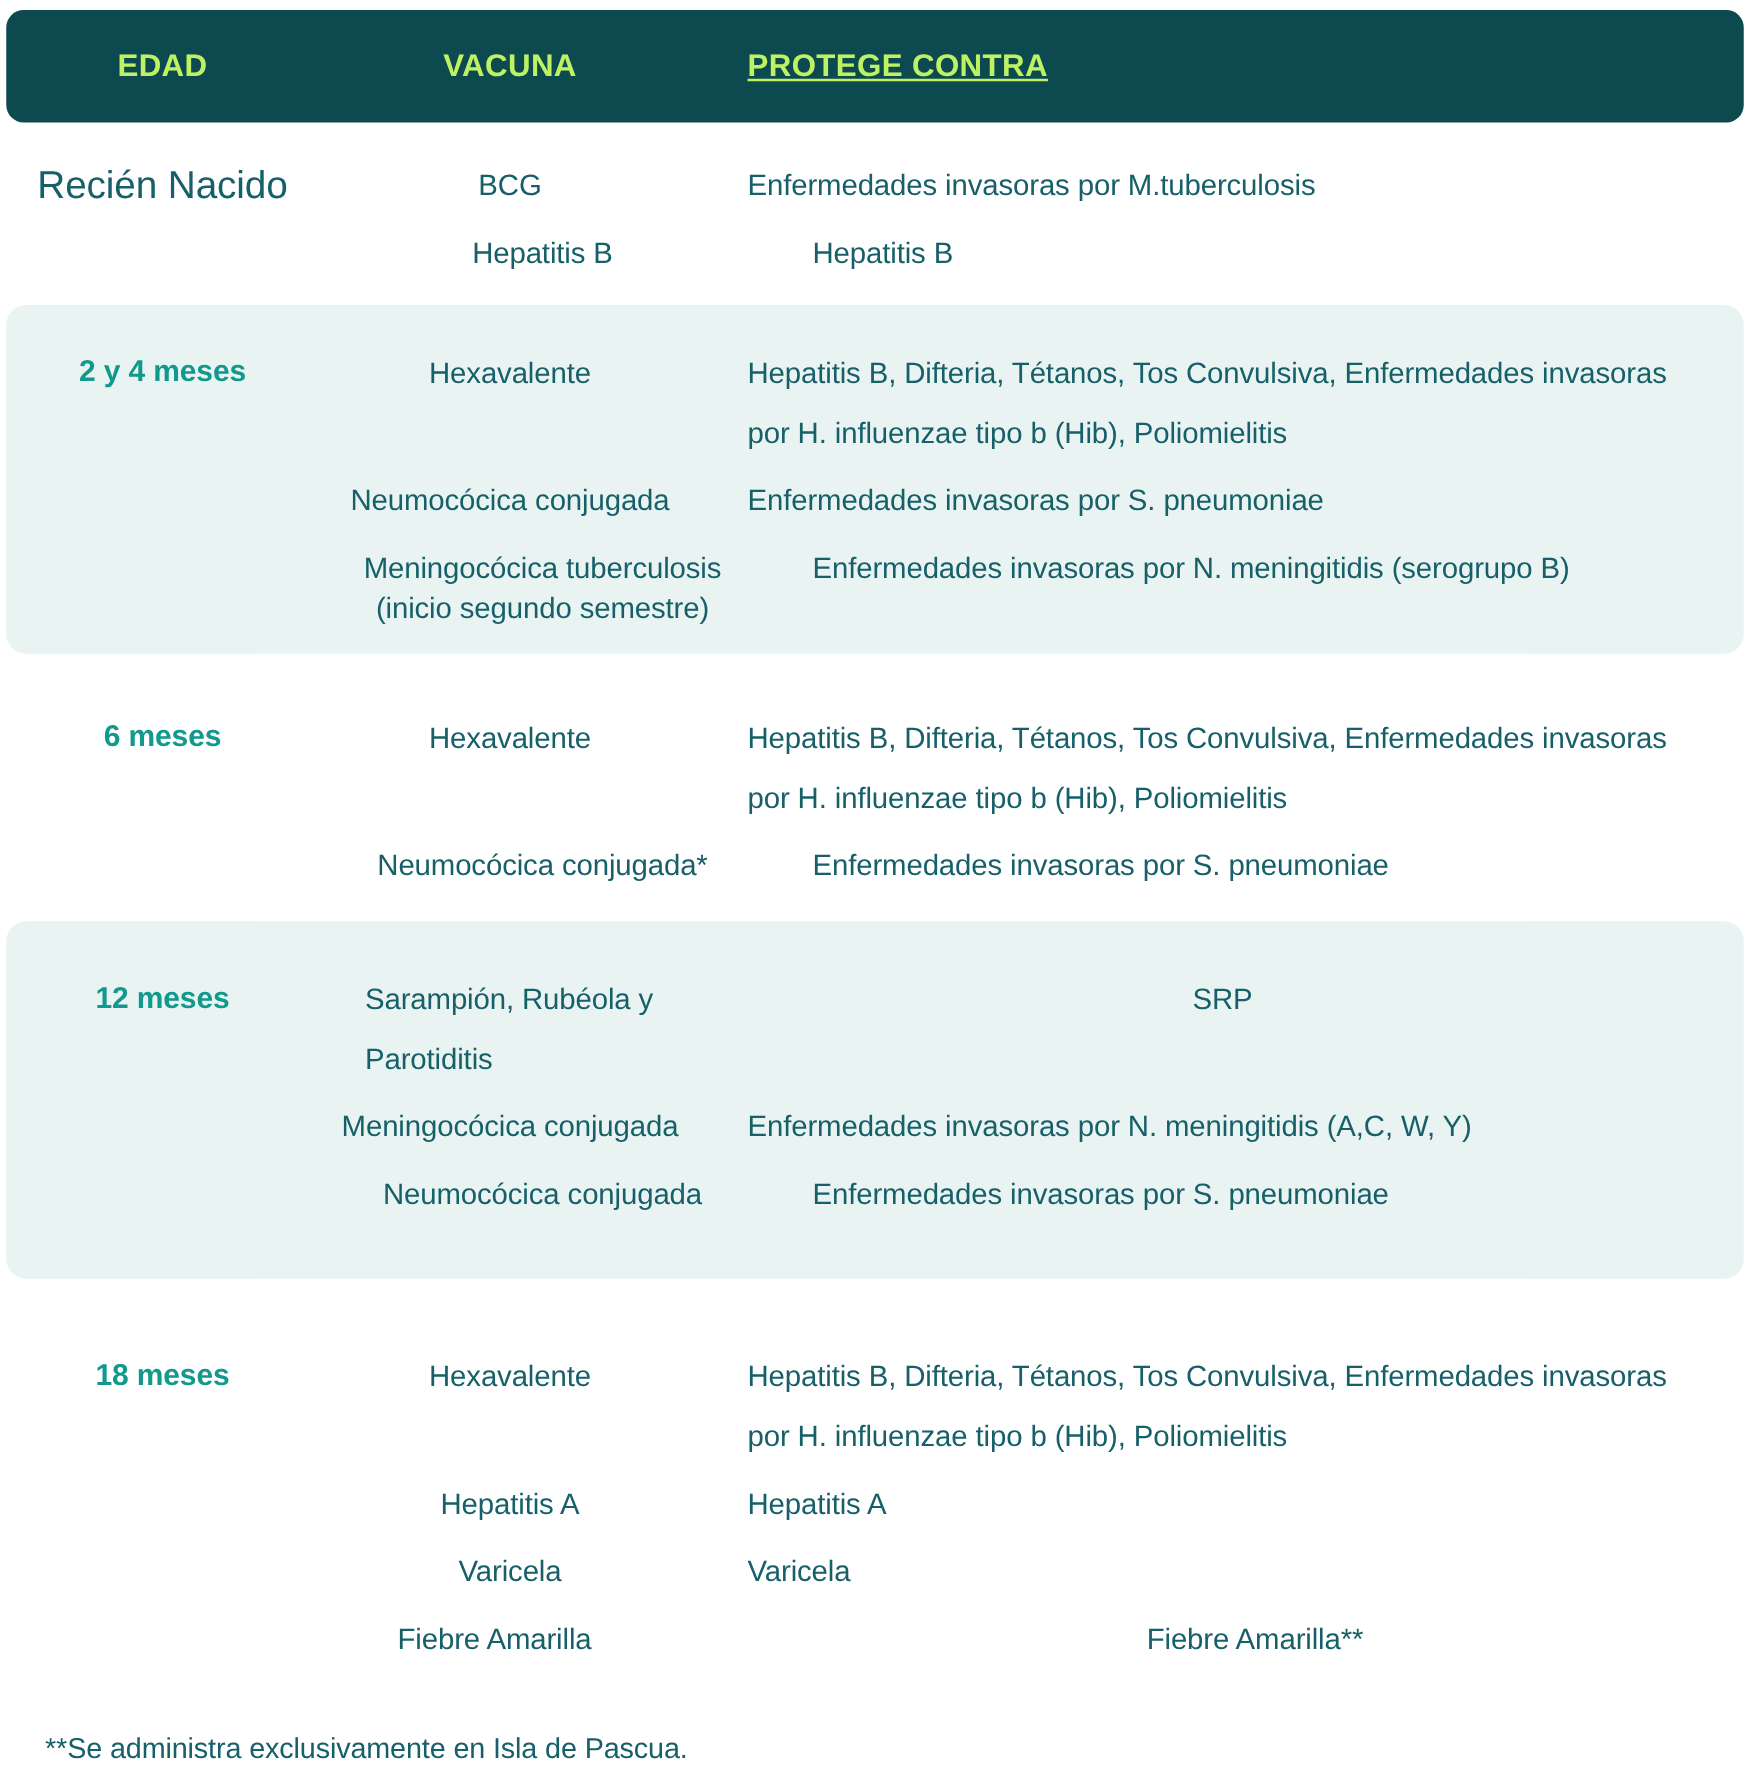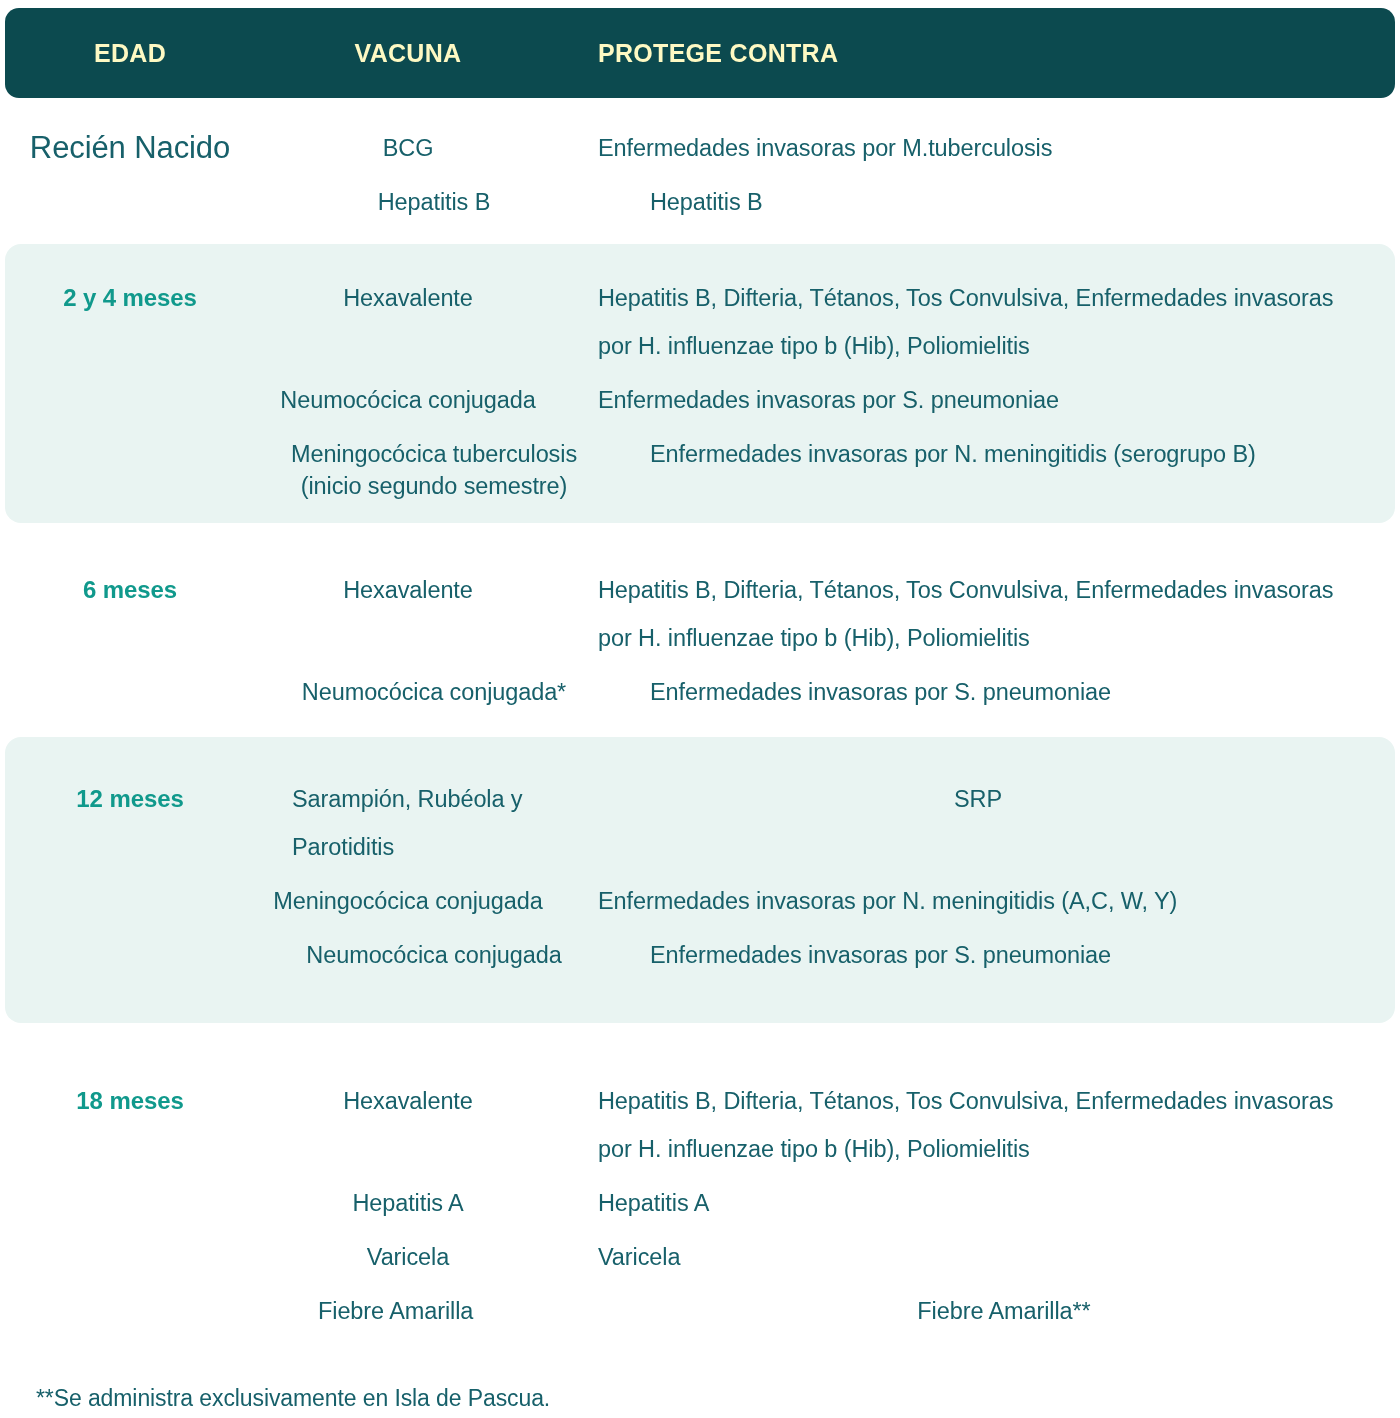--- a/index.html
+++ b/index.html
@@ -15,23 +15,23 @@
   
   .bar {
     margin:0 5px;
     height:90px;
     background:#0c4a4f;
     border-radius:14px;
     display:grid;
     grid-template-columns:250px 306px 1fr;
     align-items:center;
   }
-  .hcell { font-weight:bold; font-size:25px; letter-spacing:0.3px; color:#fef9c3; }
+  .hcell { font-weight:bold; font-size:25px; letter-spacing:0.3px; color:#bef264; }
   .hcell.c1, .hcell.c2 { text-align:center; }
-  .hcell.c3 { padding-left:37px; }
+  .hcell.c3 { padding-left:37px;text-decoration:underline; }
 
   
   .sec { margin:0 5px; border-radius:16px; }
   .row { display:grid; grid-template-columns:250px 306px 1fr; margin-bottom:6px; }
   .row:last-child { margin-bottom:0;gap:26px; }
   .cell { font-size:23.5px; line-height:48px; letter-spacing:-0.1px; }
   .age  { text-align:center; font-weight:bold; color:#10998c; font-size:24px; }
   .age.plain { font-weight:normal; color:#17606a; font-size:31px; }
   .vac  { text-align:center; }
   .pro  { padding-left:37px; padding-right:16px; white-space:pre-line; }

